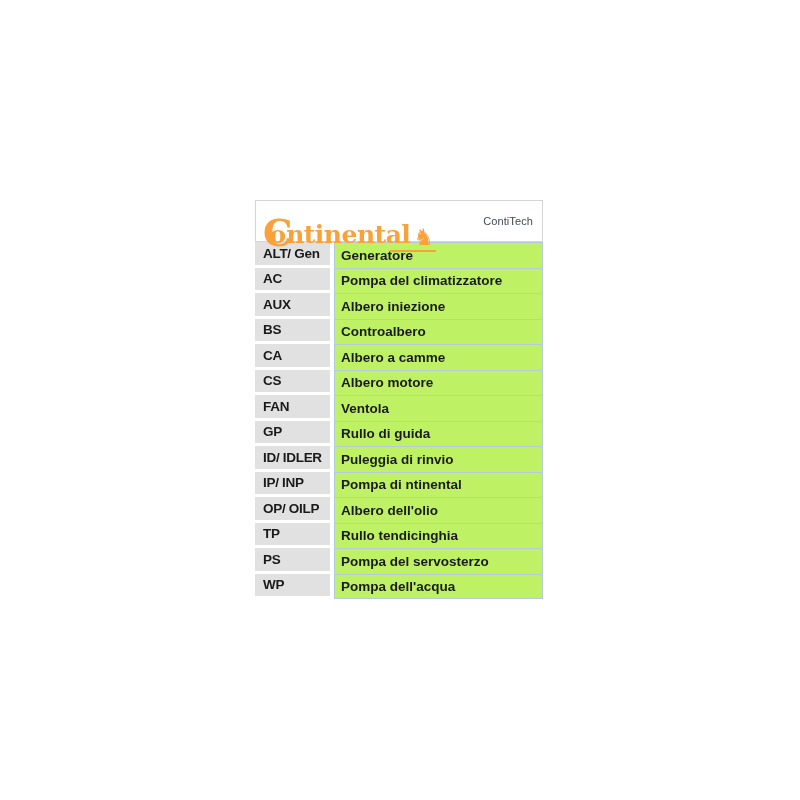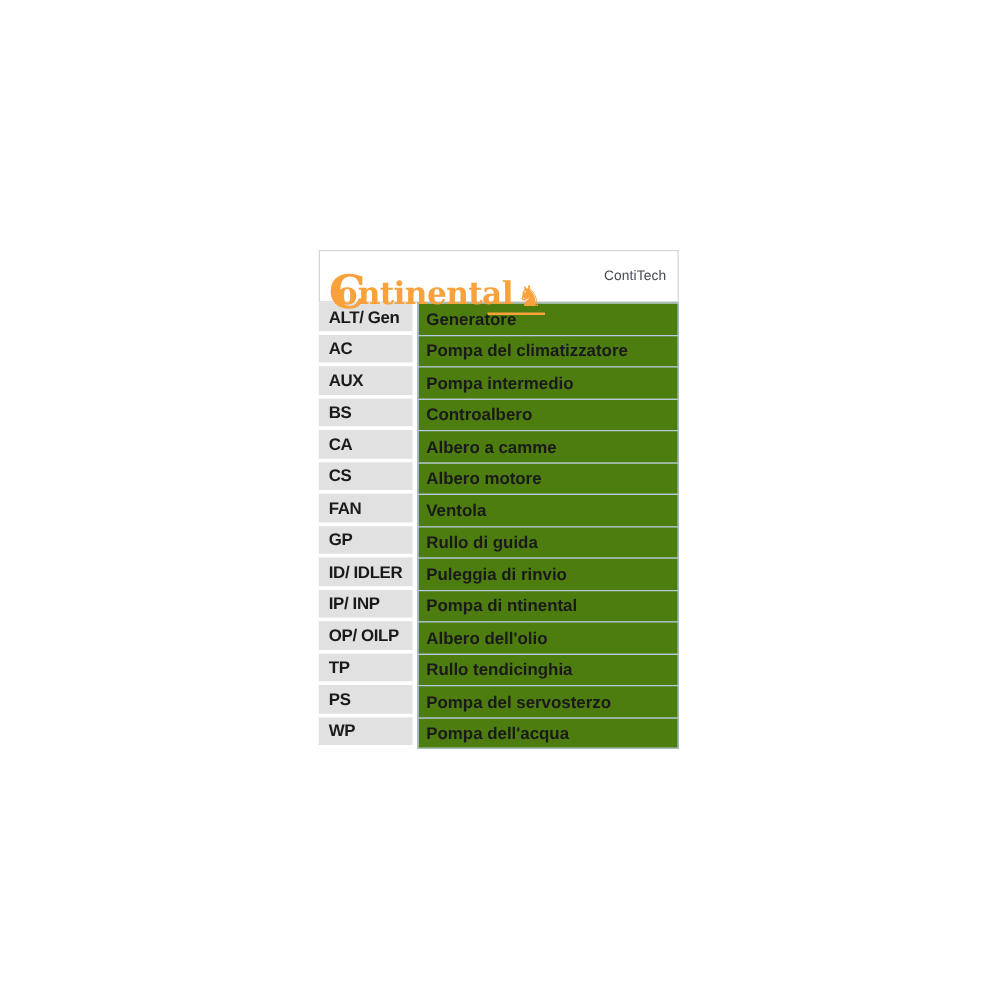--- a/index.html
+++ b/index.html
@@ -98,21 +98,21 @@
     border-bottom: 3px solid #fff;
     padding-left: 8px;
     letter-spacing: -0.3px;
   }
   .desc {
     flex: 1;
     margin-left: 4px;
     border: 1px solid var(--blue);
     border-bottom: none;
     padding-left: 6px;
-    background: #4d7c0f;
+    background: #bef264;
   }
   .row:last-child .desc { border-bottom: 1px solid var(--blue); }
 </style>
 </head>
 <body>
 
 <div class="sheet">
   <div class="legend-table">
 
     <div class="hdr">
@@ -132,21 +132,21 @@
     <div class="cell desc">Generatore</div>
   </div>
 
   <div class="row">
     <div class="cell abbr">AC</div>
     <div class="cell desc">Pompa del climatizzatore</div>
   </div>
 
   <div class="row">
     <div class="cell abbr">AUX</div>
-    <div class="cell desc">Pompa intermedio</div>
+    <div class="cell desc">Albero iniezione</div>
   </div>
 
   <div class="row">
     <div class="cell abbr">BS</div>
     <div class="cell desc">Controalbero</div>
   </div>
 
   <div class="row">
     <div class="cell abbr">CA</div>
     <div class="cell desc">Albero a camme</div>

